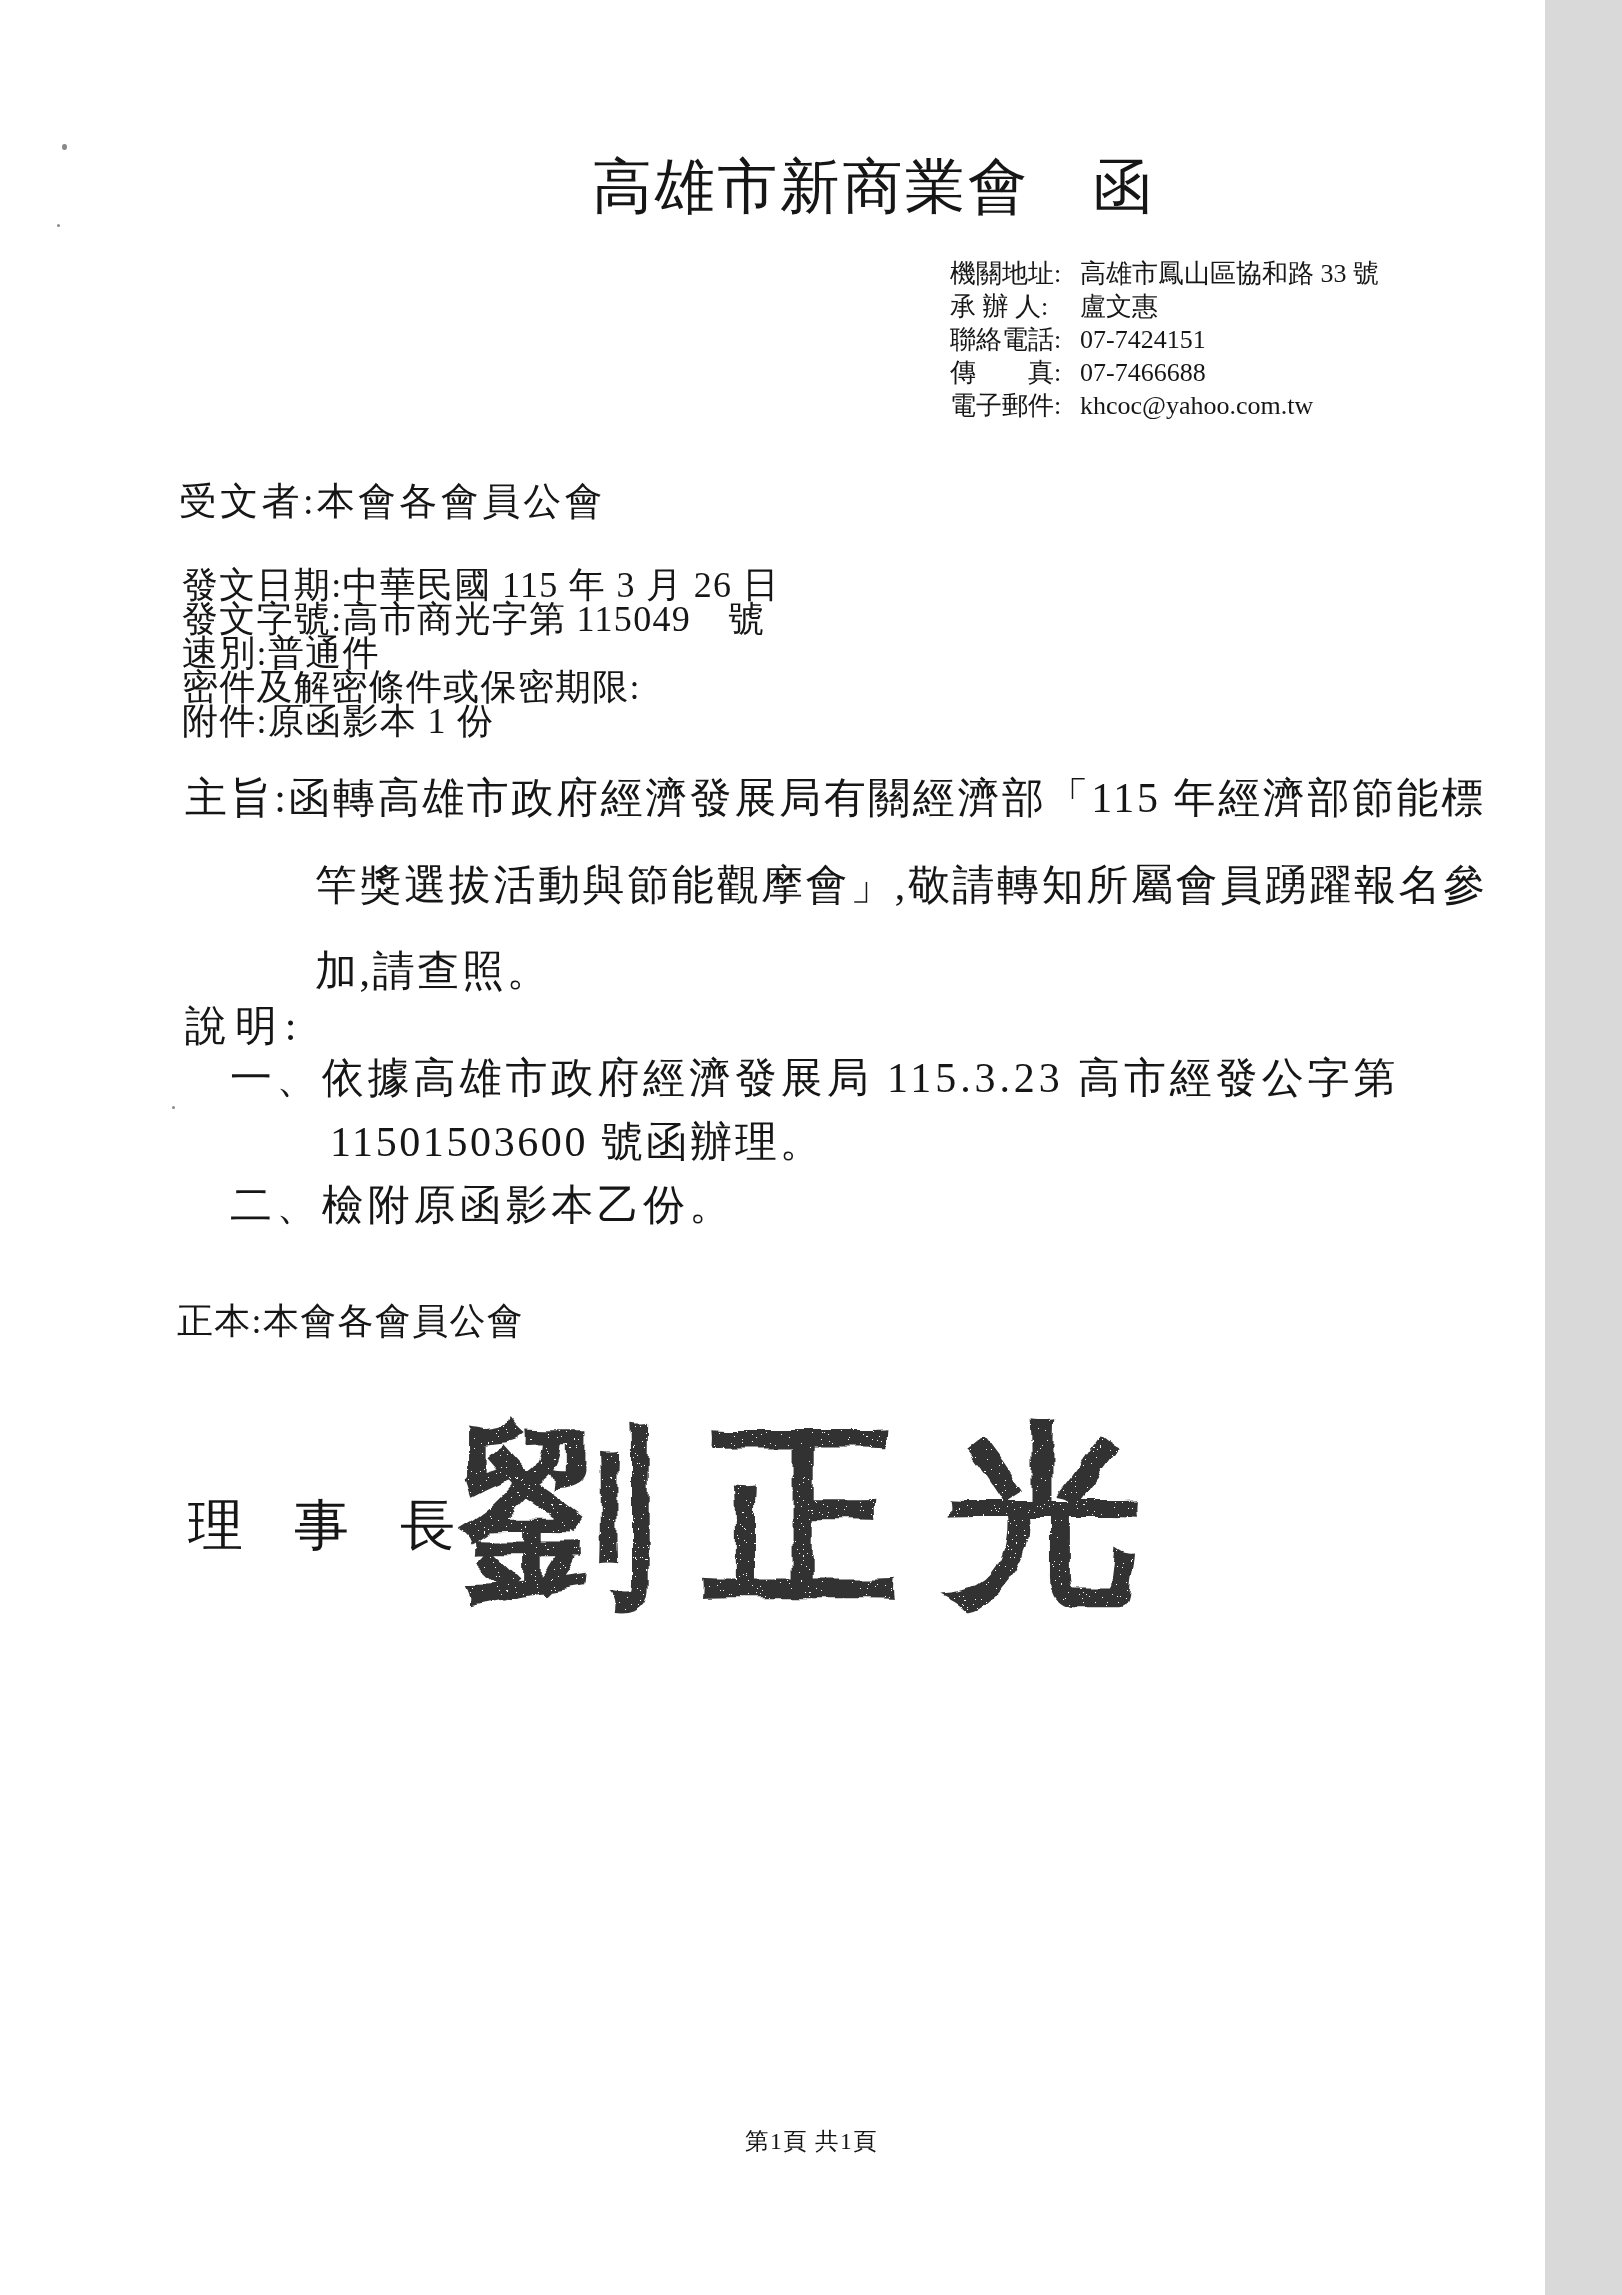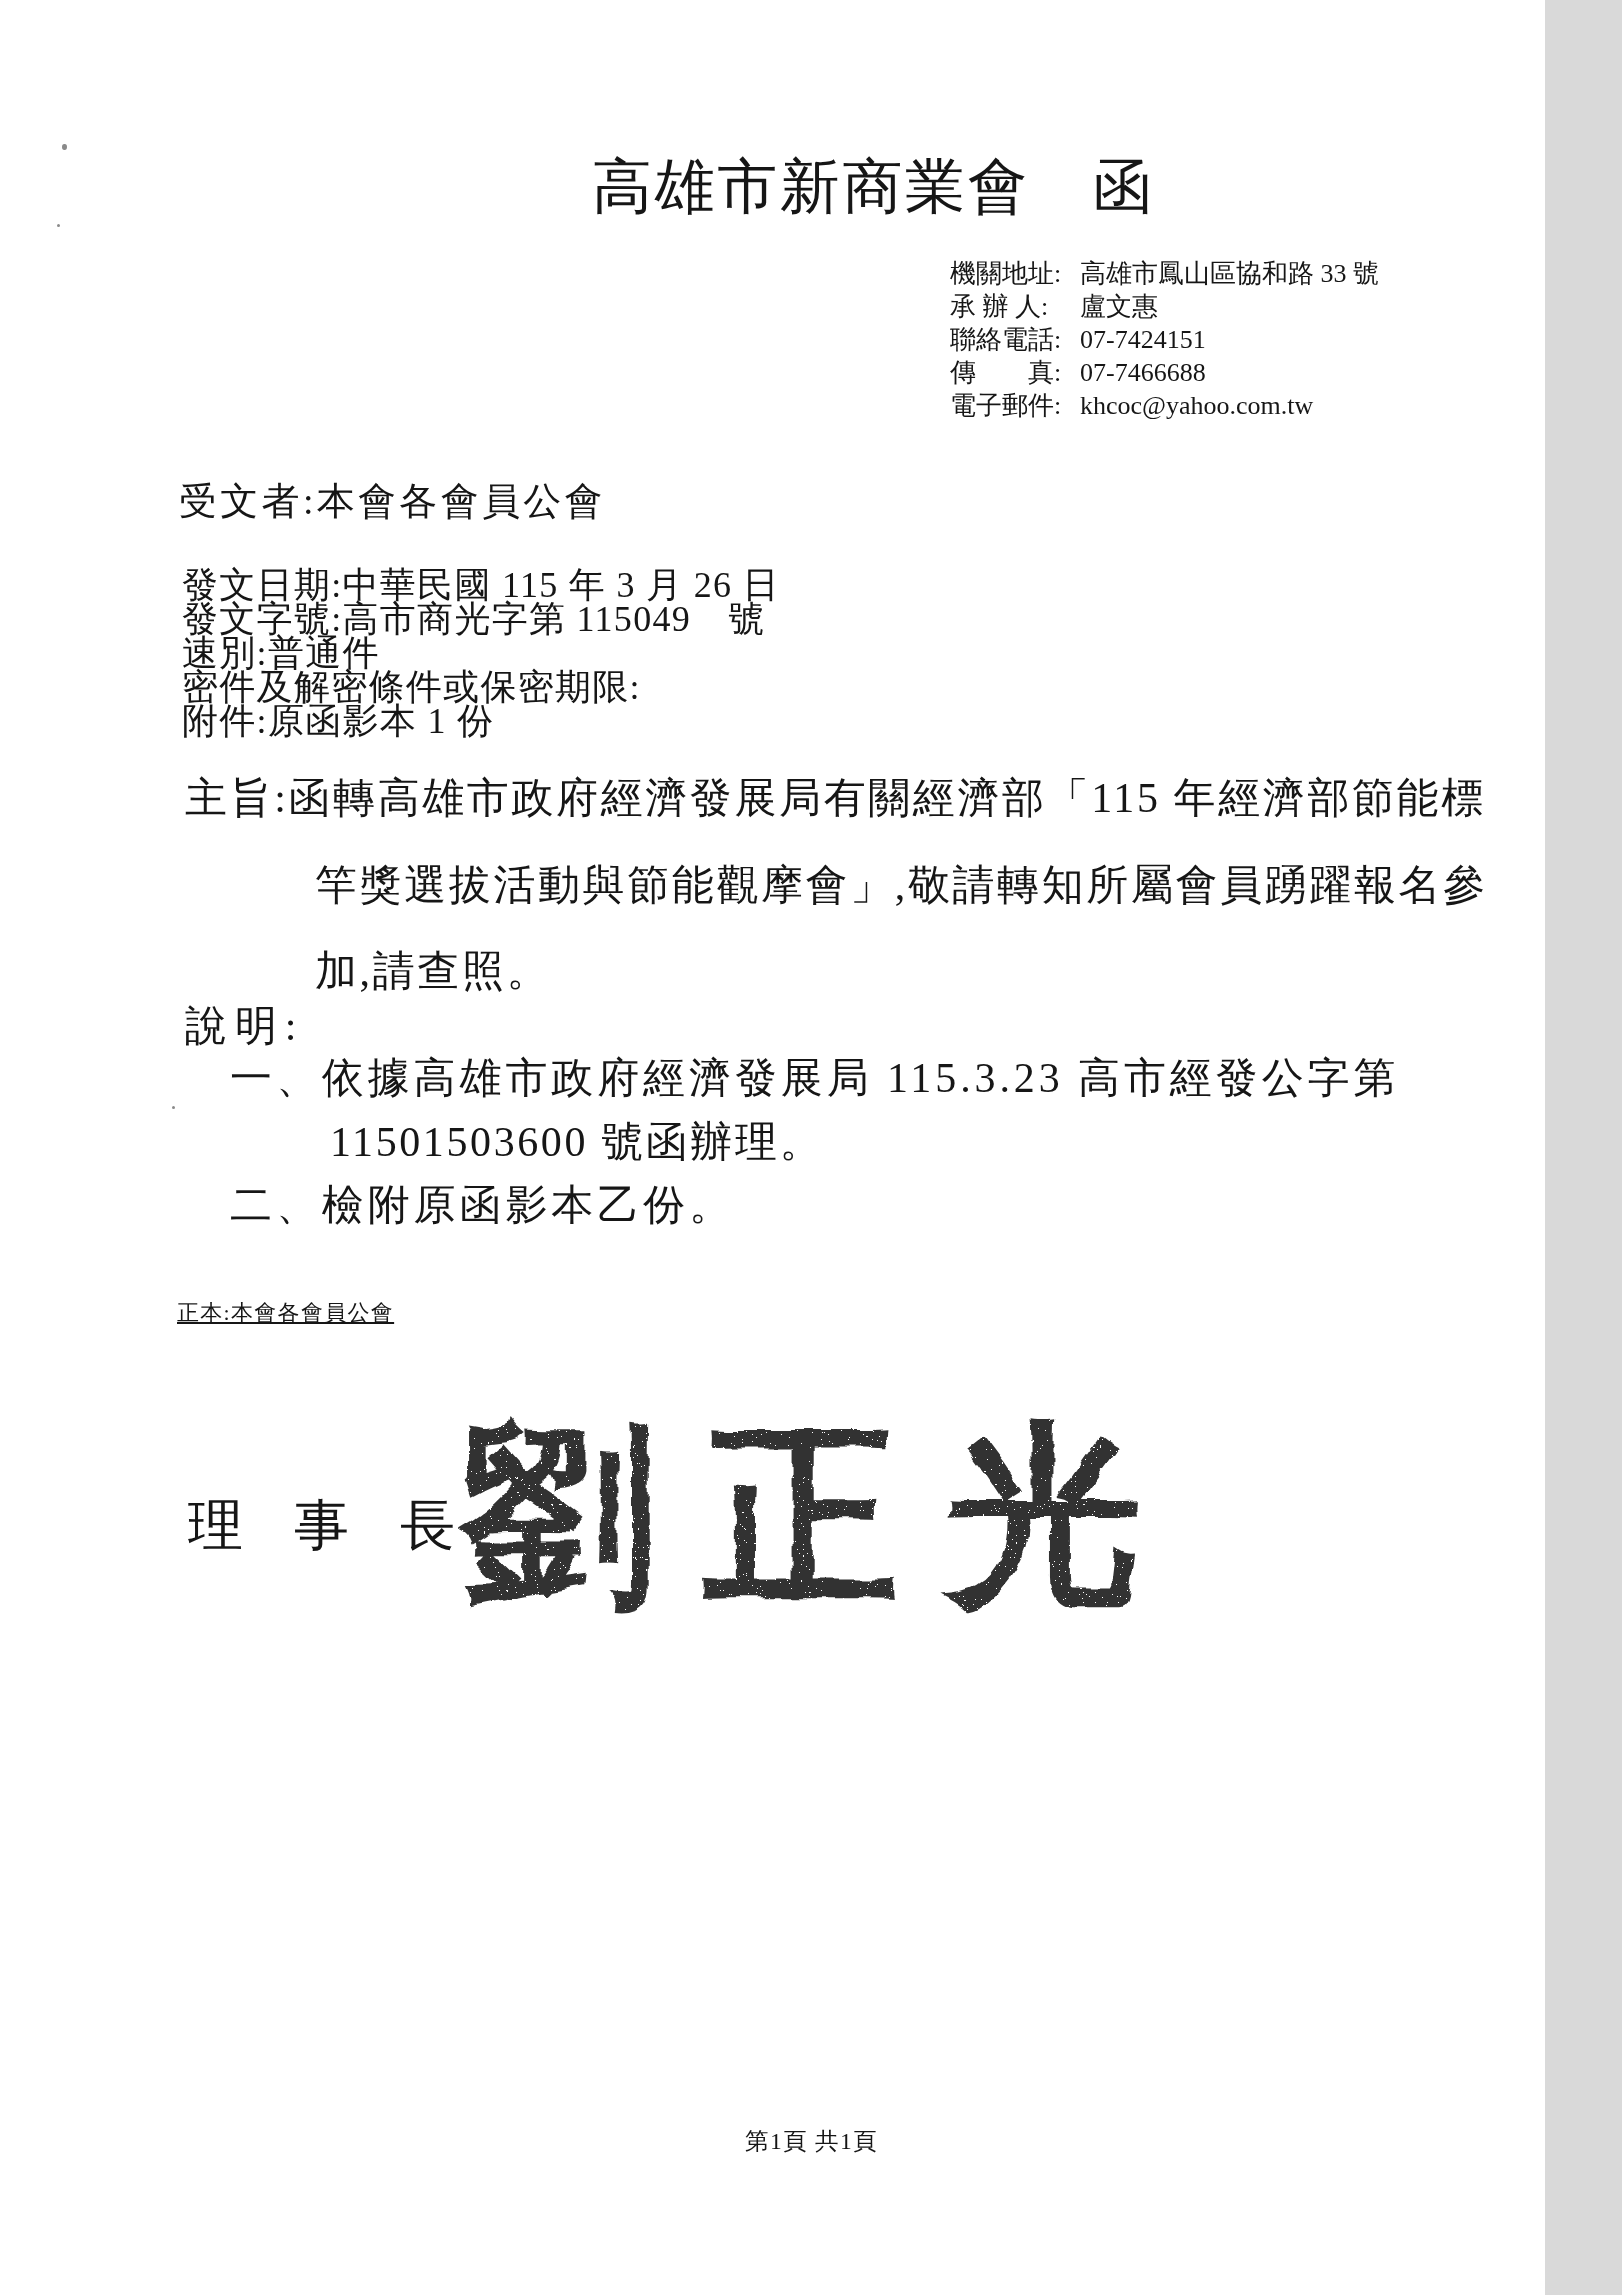--- a/index.html
+++ b/index.html
@@ -11,21 +11,21 @@
   .abs{position:absolute;white-space:pre;line-height:1.12;}
   .title{font-size:60px;letter-spacing:2.6px;}
   .contact{position:absolute;left:950px;top:257px;font-size:26px;}
   .contact-row{display:flex;line-height:33px;}
   .c-label{display:inline-block;min-width:130px;white-space:pre;}
   .c-value{white-space:pre;}
   .recipient{font-size:38px;letter-spacing:3.3px;}
   .meta-line{font-size:36px;letter-spacing:1.3px;line-height:34px;position:relative;white-space:pre;}
   .meta{position:absolute;left:182px;top:568px;}
   .body-line{font-size:42px;letter-spacing:2.6px;}
-  .copyto{font-size:22px;letter-spacing:1.3px;text-decoration:underline;}
+  .copyto{font-size:36px;letter-spacing:1.3px;}
   .chairman{font-size:55px;letter-spacing:51px;}
   .footer{left:0;width:1623px;text-align:center;font-size:23.6px;letter-spacing:1.3px;}
   .speck{position:absolute;background:#8a8a8a;border-radius:50%;}
   .sig-svg{position:absolute;left:445px;top:1379px;}
   .sig-text{
     font-family:"Liberation Serif","DejaVu Serif",serif;
     font-weight:bold;fill:#333333;
   }
 </style>
 </head>

